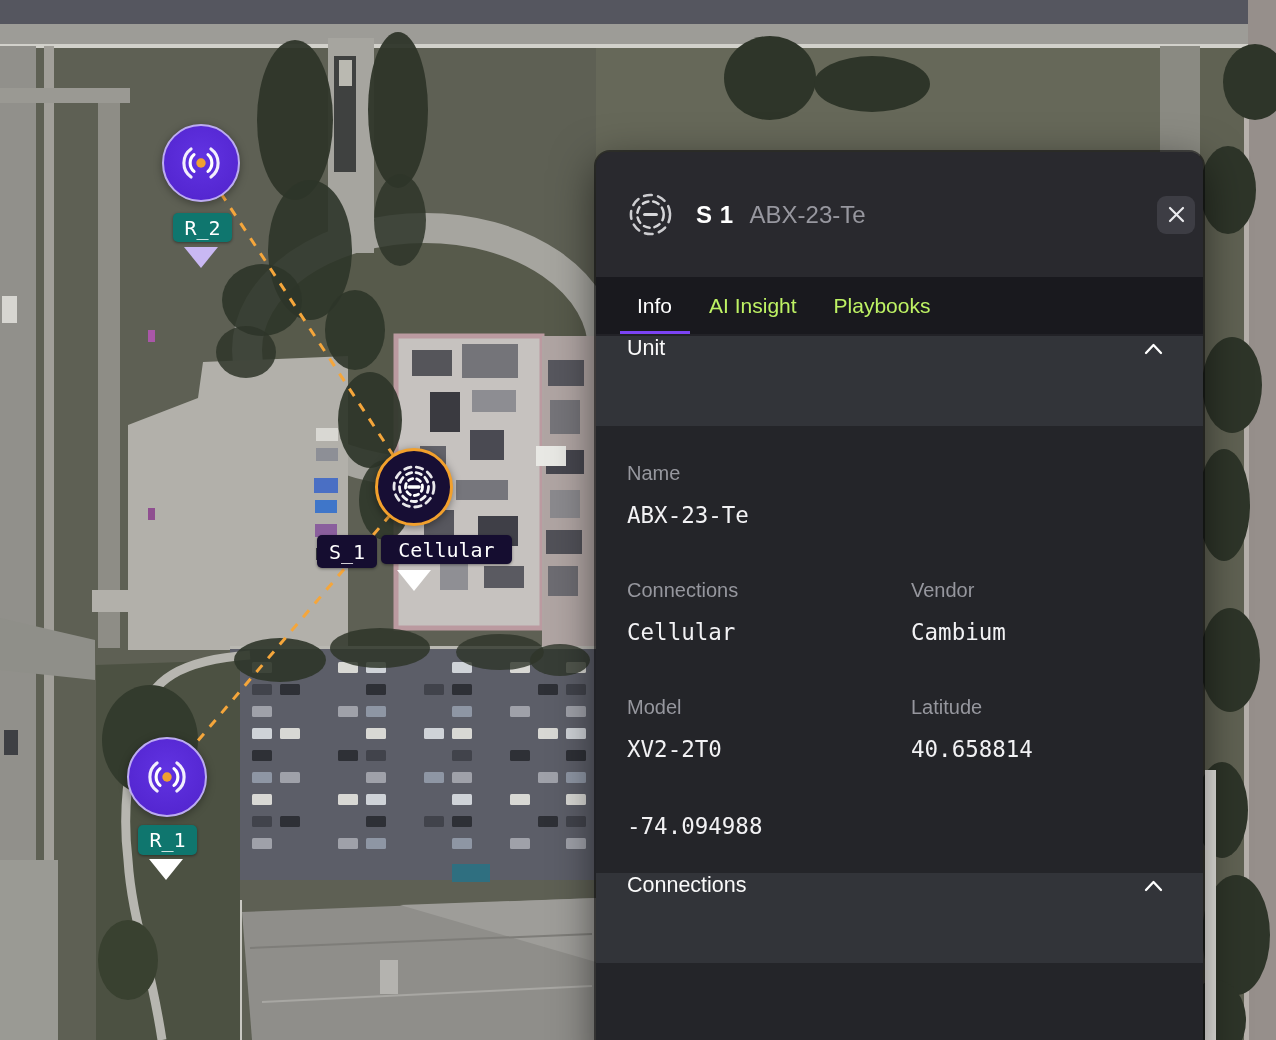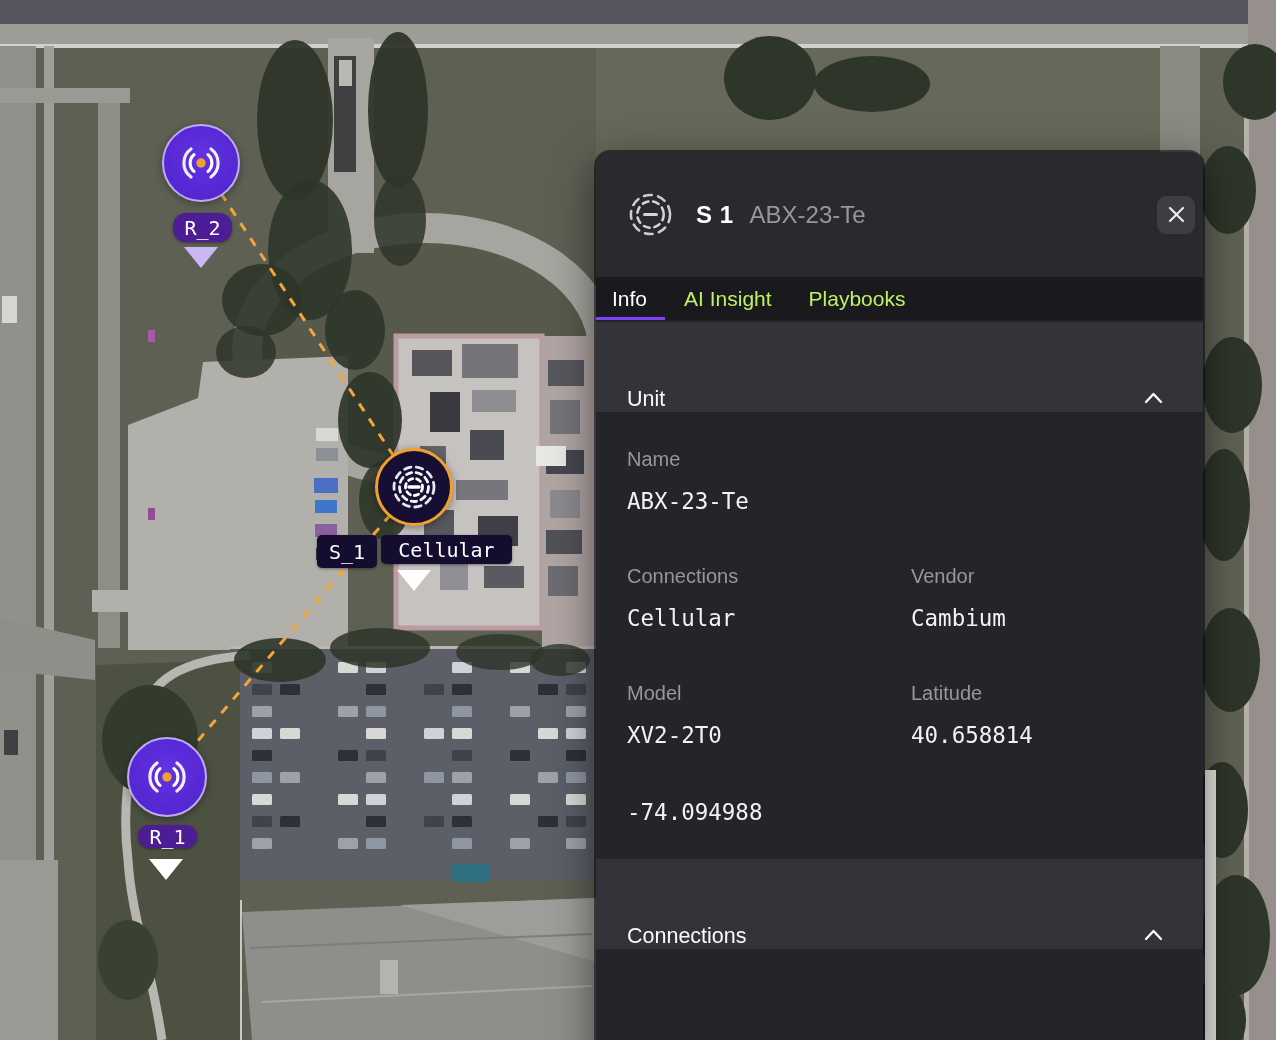--- a/index.html
+++ b/index.html
@@ -8,41 +8,41 @@
 
   
   .map-svg { position:absolute; left:0; top:0; }
   .lines-svg { position:absolute; left:0; top:0; pointer-events:none; }
 
   
   .marker-circle { position:absolute; border-radius:50%; display:flex; align-items:center; justify-content:center; }
   .radio-circle { width:78px; height:78px; background:radial-gradient(circle at 50% 42%, #6133e2 0%, #5527d2 70%, #4e22c6 100%); border:2.5px solid #bcabf2; box-shadow:0 2px 8px rgba(0,0,0,.35); }
   .site-circle { width:78px; height:78px; background:#170e34; border:3px solid #f2a02c; box-shadow:0 2px 8px rgba(0,0,0,.4); }
   .pill { position:absolute; display:flex; align-items:center; justify-content:center; font-family:"DejaVu Sans Mono", monospace; font-size:20px; color:#fff; border-radius:5px; }
-  .pill-r { background:#4c1d95; box-shadow:0 1px 3px rgba(0,0,0,.4);border-radius:13px; }
+  .pill-r { background:#0f766e; box-shadow:0 1px 3px rgba(0,0,0,.4); }
   .pill-s { background:#150d30; box-shadow:0 1px 3px rgba(0,0,0,.4); }
   .tri { position:absolute; width:0; height:0; border-left:17px solid transparent; border-right:17px solid transparent; }
   .tri-purple { border-top:21px solid #c9b8f3; }
   .tri-white { border-top:21px solid #ffffff; }
 
   
   .panel { position:absolute; left:596px; top:152px; width:607px; height:920px; background:#242529; border-radius:14px; overflow:hidden; box-shadow:0 0 0 2px rgba(8,8,10,.55), 0 12px 44px rgba(0,0,0,.55); }
   .panel-header { height:125px; background:#29292e; display:flex; align-items:center; padding:0 8px 0 31px; }
   .unit-icon { width:47px; height:47px; margin-right:22px; flex:none; }
   .unit-code { font-size:24px; font-weight:700; color:#ffffff; margin-right:16px; letter-spacing:.5px; }
   .unit-name { font-size:24px; color:#97979f; }
   .close-btn { margin-left:auto; width:38px; height:38px; border-radius:9px; background:#3d3d44; display:flex; align-items:center; justify-content:center; cursor:pointer; }
   .close-btn svg { width:17px; height:17px; }
 
-  .tabs { height:45px; background:#19191e; display:flex; align-items:stretch; padding-left:16px; gap:37px; border-bottom:2px solid #222227; }
+  .tabs { height:59px; background:#19191e; display:flex; align-items:stretch; padding-left:41px; gap:37px; border-bottom:2px solid #222227; }
   .tab { position:relative; display:flex; align-items:center; font-size:21px; color:#bef264; cursor:pointer; }
   .tab.active { color:#ffffff; }
   .tab.active::after { content:""; position:absolute; left:-17px; right:-18px; bottom:0; height:3px; background:#7c43f5; }
 
-  .section-bar { height:90px; background:#323439; display:flex; align-items:flex-end; padding:0 36px 0 31px; cursor:pointer; }
+  .section-bar { height:90px; background:#323439; display:flex; align-items:flex-start; padding:0 36px 0 31px; cursor:pointer; }
   .section-title { font-size:21.5px; color:#fafafa; }
   .chev { margin-left:auto; width:27px; height:27px; }
 
   .fields { padding:36px 31px 34px 31px; display:grid; grid-template-columns:284px 1fr; row-gap:51px; }
   .field.full { grid-column:1 / -1; }
   .flabel { font-size:20px; color:#96979e; margin-bottom:17px; }
   .fvalue { font-family:"DejaVu Sans Mono", monospace; font-size:22.5px; color:#f2f2f4; }
   .conn-body { height:200px; }
 </style>
 </head>
@@ -246,21 +246,21 @@
 
   <div class="marker-circle radio-circle" style="left:127px; top:737px; width:80px; height:80px;">
     <svg width="46" height="46" viewBox="0 0 44 44">
       <circle cx="22" cy="22" r="4.5" fill="#f0a030"></circle>
       <path d="M 15.3 14 A 10.5 10.5 0 0 0 15.3 30" fill="none" stroke="#fff" stroke-width="3" stroke-linecap="round"></path>
       <path d="M 28.7 14 A 10.5 10.5 0 0 1 28.7 30" fill="none" stroke="#fff" stroke-width="3" stroke-linecap="round"></path>
       <path d="M 12.5 8.6 A 16.5 16.5 0 0 0 12.5 35.4" fill="none" stroke="#fff" stroke-width="3" stroke-linecap="round" opacity=".92"></path>
       <path d="M 31.5 8.6 A 16.5 16.5 0 0 1 31.5 35.4" fill="none" stroke="#fff" stroke-width="3" stroke-linecap="round" opacity=".92"></path>
     </svg>
   </div>
-  <div class="pill pill-r" style="left:138px; top:825px; width:59px; height:23px;">
+  <div class="pill pill-r" style="left:138px; top:825px; width:59px; height:30px;">
     <span>R_1</span>
   </div>
   <div class="tri tri-white" style="left:149px; top:859px;"></div>
 
   <div class="marker-circle site-circle" style="left:375px; top:448px;">
     <svg width="48" height="48" viewBox="0 0 48 48">
       <line x1="19" y1="24" x2="29" y2="24" stroke="#fff" stroke-width="3.4" stroke-linecap="round"></line>
       <circle cx="24" cy="24" r="8.5" fill="none" stroke="#fff" stroke-width="2.8" stroke-dasharray="4.5 4" stroke-linecap="round"></circle>
       <circle cx="24" cy="24" r="14.5" fill="none" stroke="#fff" stroke-width="2.8" stroke-dasharray="5.5 4.5" stroke-linecap="round" opacity=".95"></circle>
       <circle cx="24" cy="24" r="20" fill="none" stroke="#fff" stroke-width="2.8" stroke-dasharray="6.5 5.5" stroke-linecap="round" opacity=".9"></circle>

